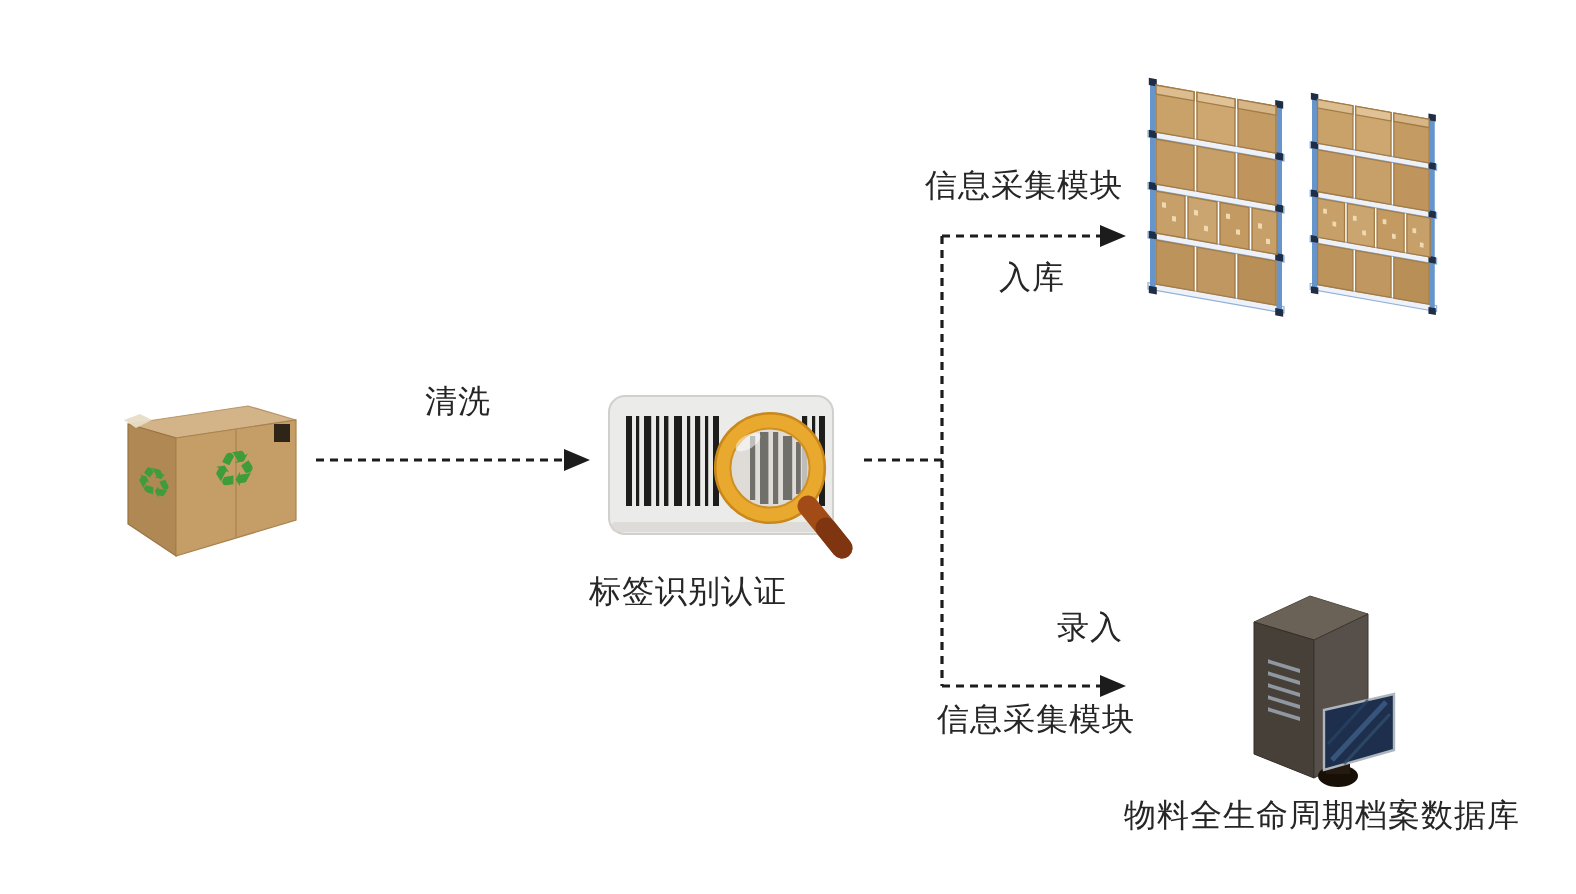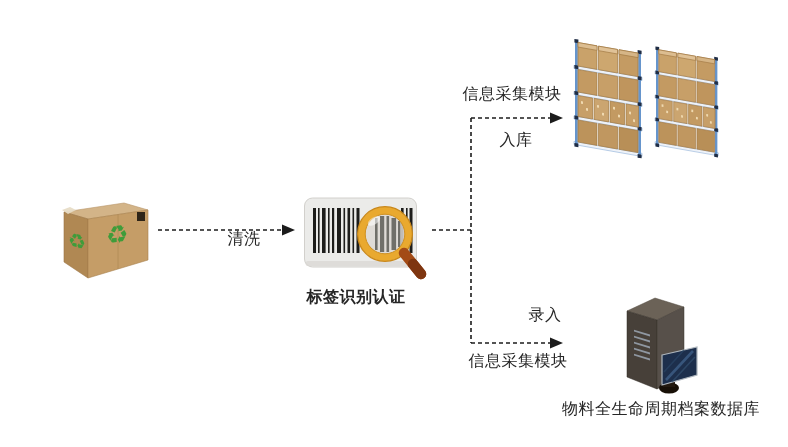--- a/index.html
+++ b/index.html
@@ -163,22 +163,22 @@
       <rect x="41" y="84" width="12" height="9" fill="#241a10"></rect>
       <g>
         <polygon points="40,61 75,53 75,81 40,91" fill="#1d2f4c" stroke="#aeb6bd" stroke-width="1.2"></polygon>
         <path d="M44,86 L71,57" stroke="#3c5c84" stroke-width="2.6" opacity="0.85" fill="none"></path>
         <path d="M50,88 L73,63" stroke="#33506f" stroke-width="1.6" opacity="0.7" fill="none"></path>
         <path d="M42,78 L62,56" stroke="#2a4465" stroke-width="1.6" opacity="0.7" fill="none"></path>
       </g>
     </svg>
   </div>
 
-  <div class="lbl" style="left:244px;top:194px;margin-top:37px;">清洗</div>
+  <div class="lbl" style="left:229px;top:194px;">清洗</div>
   <div class="lbl" style="left:512px;top:86px;">信息采集模块</div>
   <div class="lbl" style="left:516px;top:132px;">入库</div>
   <div class="lbl" style="left:545px;top:307px;">录入</div>
   <div class="lbl" style="left:518px;top:353px;">信息采集模块</div>
 
-  <div class="lbl" style="left:356px;top:289px;font-weight:bold;">标签识别认证</div>
+  <div class="lbl" style="left:344px;top:289px;">标签识别认证</div>
   <div class="lbl" style="left:661px;top:401px;">物料全生命周期档案数据库</div>
 
 </div>
 
 </body></html>

